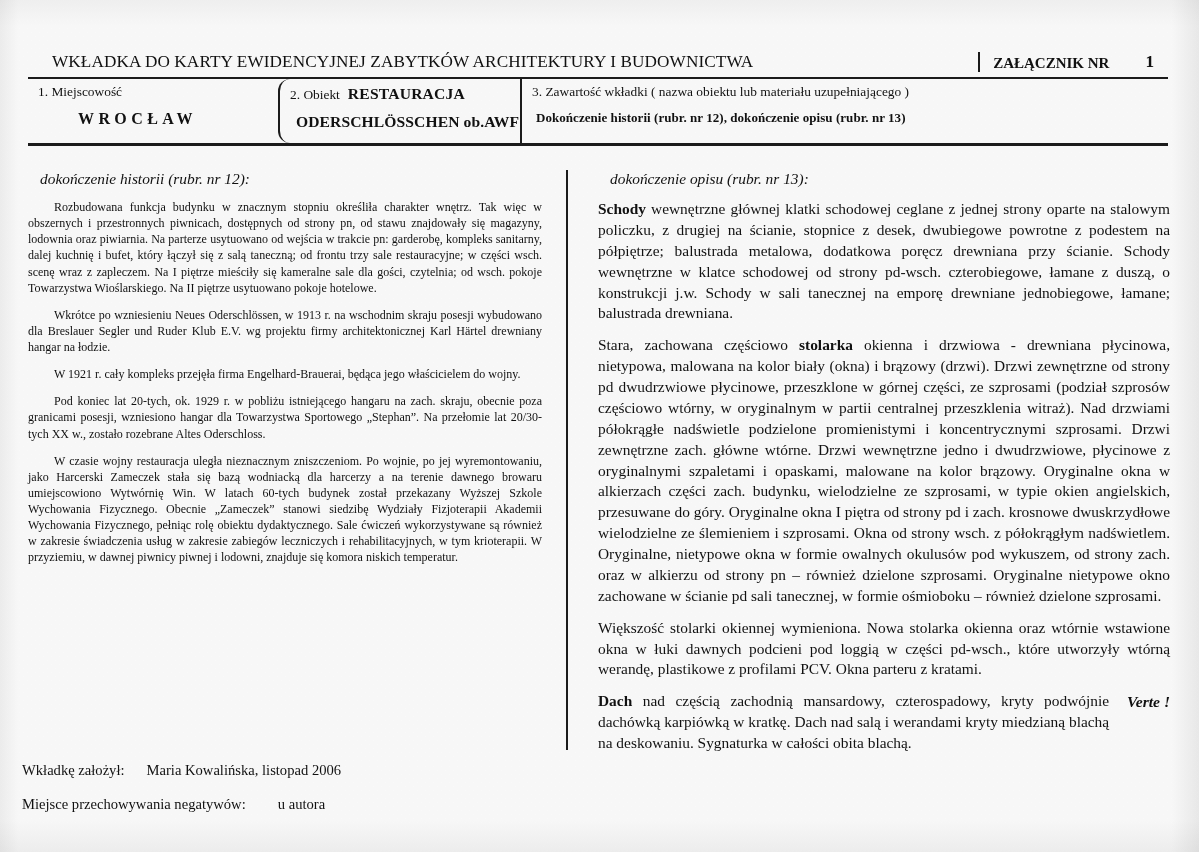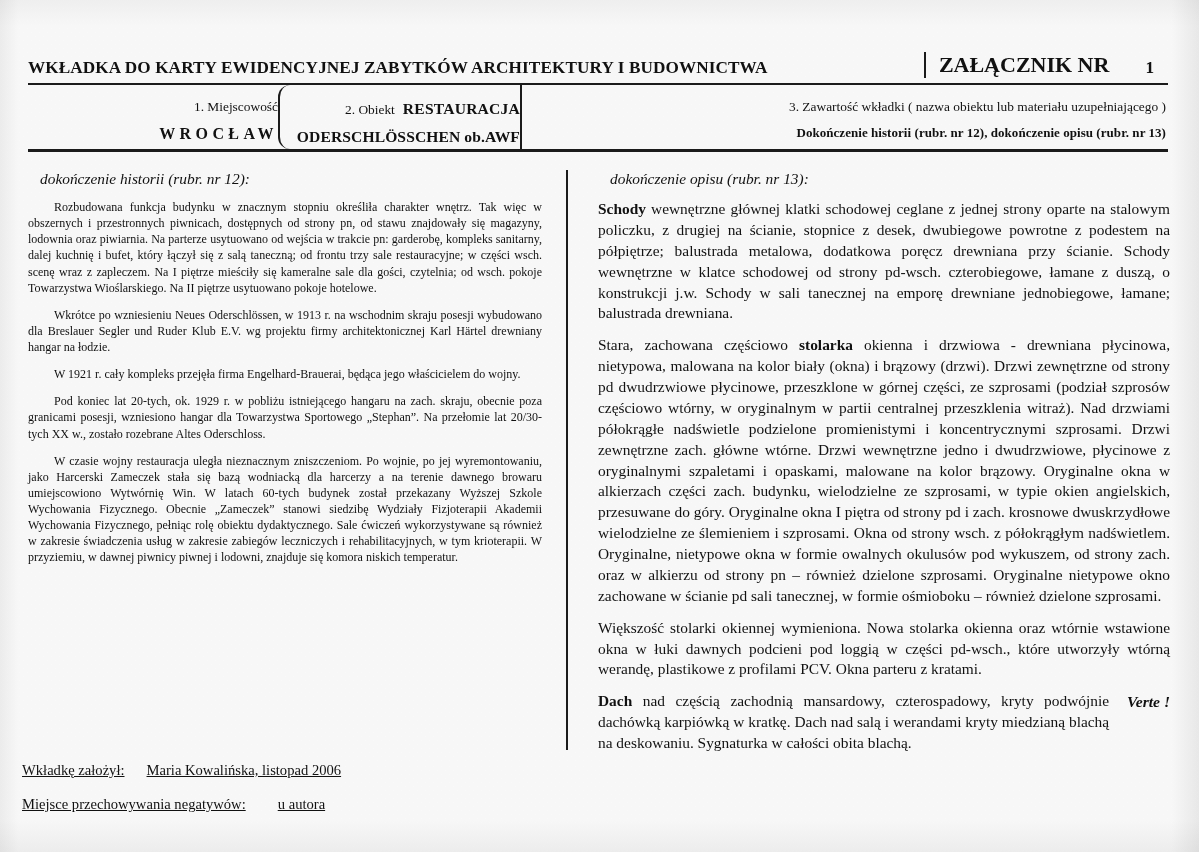--- a/index.html
+++ b/index.html
@@ -29,37 +29,38 @@
     left: 28px;
     top: 52px;
     width: 1140px;
   }
   .title-row {
     display: flex;
     align-items: flex-end;
     padding-bottom: 5px;
   }
   .doc-title {
-    font-weight: bold;
+    font-weight: normal;
     font-size: 17.2px;
     letter-spacing: 0.1px;
     white-space: nowrap;
     flex: 0 0 auto;
+    margin-left: 24px;
   }
   .title-spacer { flex: 1 1 auto; }
   .title-divider {
     width: 2px;
     align-self: stretch;
     background: #1a1a1a;
     margin: 0 13px 0 0;
     flex: 0 0 auto;
   }
   .annex-label {
     font-weight: bold;
-    font-size: 22px;
+    font-size: 15px;
     white-space: nowrap;
     flex: 0 0 auto;
   }
   .annex-number {
     font-weight: bold;
     font-size: 17.2px;
     margin-left: 36px;
     margin-right: 14px;
     flex: 0 0 auto;
   }
@@ -73,22 +74,21 @@
     background: #1b1b1b;
     width: 1140px;
   }
   .fields-row {
     display: flex;
     height: 64px;
   }
   .field-cell {
     position: relative;
     box-sizing: border-box;
-    padding: 14px 0 0 10px;
-    text-align: right;
+    padding: 5px 0 0 10px;
   }
   .field-cell + .field-cell { border-left: 2px solid #1b1b1b; }
   .cell-1 { width: 250px; }
   .cell-2 { width: 242px; border-radius: 12px; }
   .cell-3 { width: 646px; }
   .field-caption {
     font-size: 13.4px;
     line-height: 1.25;
     white-space: nowrap;
   }
@@ -169,21 +169,20 @@
     font-style: italic;
     font-size: 15.6px;
     margin-left: 18px;
   }
   
   #footer {
     position: absolute;
     left: 22px;
     top: 762px;
     width: 700px;
-    text-decoration: underline;
   }
   .footer-line {
     font-size: 14.6px;
     margin-bottom: 17px;
     white-space: nowrap;
   }
   .footer-label { }
   .footer-value { margin-left: 22px; }
   .footer-value.wide { margin-left: 32px; }
 </style>

